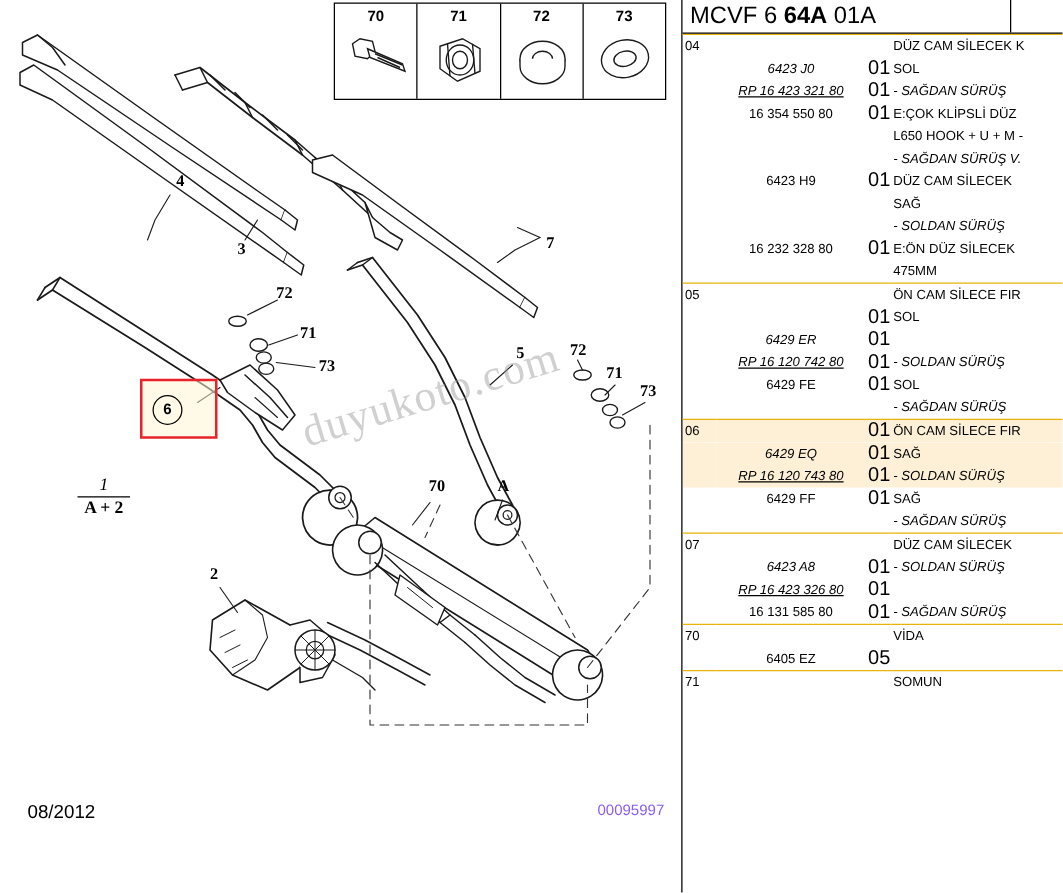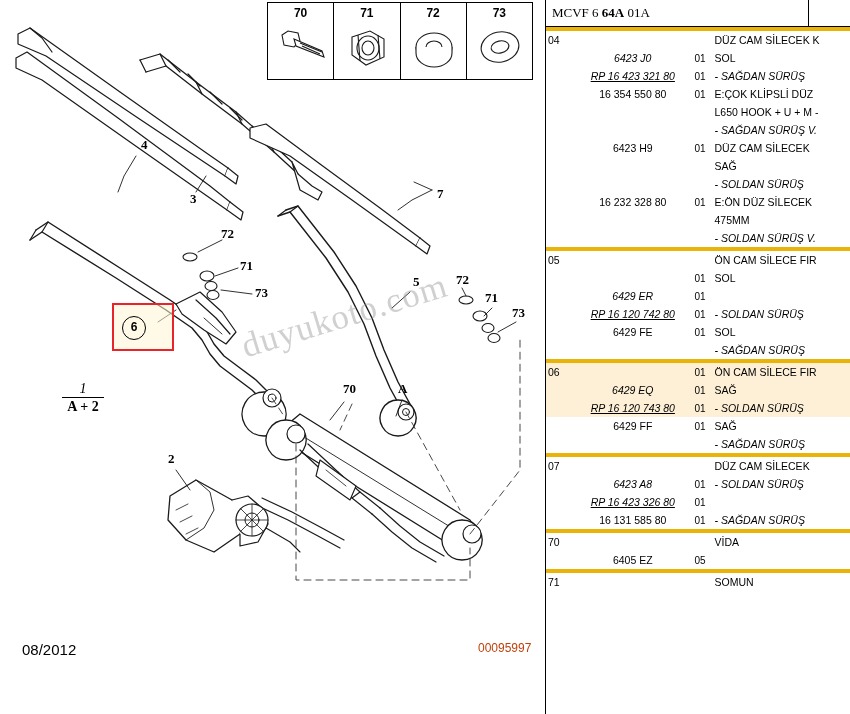--- a/index.html
+++ b/index.html
@@ -115,21 +115,21 @@
     left: 22px; top: 641px;
     font-family: "Liberation Sans", sans-serif;
     font-size: 15px;
     color: #000;
   }
   .footer-right {
     position: absolute;
     left: 478px; top: 641px;
     font-family: "Liberation Sans", sans-serif;
     font-size: 12px;
-    color: #c2410c;
+    color: #8b5cf6;
   }
 
   .watermark {
     position: absolute;
     left: 238px; top: 296px;
     transform: rotate(-17deg);
     font-family: "Liberation Serif", serif;
     font-size: 35px;
     color: rgba(150, 150, 150, 0.45);
     letter-spacing: 1px;
@@ -148,25 +148,24 @@
   }
   .thead {
     height: 27px;
     border-bottom: 1.5px solid #000;
     display: flex;
     align-items: center;
     position: relative;
     box-sizing: border-box;
   }
   .thead .title {
-    font-size: 13px;
+    font-size: 19px;
     padding-left: 6px;
     color: #000;
     white-space: nowrap;
-    font-family: Liberation Serif, serif;
   }
   .thead .title b { font-weight: bold; }
   .thead .rcell {
     position: absolute;
     right: 0; top: 0; bottom: 0;
     width: 42px;
     border-left: 1px solid #000;
     box-sizing: border-box;
   }
 
@@ -197,26 +196,26 @@
     font-size: 10.5px;
   }
   td.col-ref {
     border-right: 1px solid #000;
     font-size: 10.5px;
     text-align: center;
   }
   td.col-qty {
     border-right: 1px solid #000;
     text-align: left;
-    font-size: 10px;
+    font-size: 16px;
   }
   td.col-desc {
     font-size: 10.5px;
   }
-  tr.grp-top td { border-top: 4px solid #eab308; }
+  tr.grp-top td { border-top: 1px solid #eab308; }
   .ital { font-style: italic; }
   .green { color: #1a7a33; font-style: italic; }
   .indent { padding-left: 26px; text-decoration: underline; }
   tr.highlight td { background: #fdf0d6; }
   tr.highlight td.col-desc,
   tr.highlight td.col-idx,
   tr.highlight td.col-ref,
   tr.highlight td.col-qty { background: #fdf0d6; }
 </style>
 </head>
@@ -494,26 +493,20 @@
             <td class="col-ref">16 232 328 80</td>
             <td class="col-qty">01</td>
             <td class="col-desc">E:ÖN DÜZ SİLECEK</td>
           </tr>
           <tr>
             <td class="col-idx"></td>
             <td class="col-ref"></td>
             <td class="col-qty"></td>
             <td class="col-desc">475MM</td>
           </tr>
-          <tr>
-            <td class="col-idx"></td>
-            <td class="col-ref"></td>
-            <td class="col-qty"></td>
-            <td class="col-desc green">- SOLDAN SÜRÜŞ V.</td>
-          </tr>
           <tr class="grp-top">
             <td class="col-idx">05</td>
             <td class="col-ref"></td>
             <td class="col-qty"></td>
             <td class="col-desc">ÖN CAM SİLECE FIR</td>
           </tr>
           <tr>
             <td class="col-idx"></td>
             <td class="col-ref"></td>
             <td class="col-qty">01</td>

